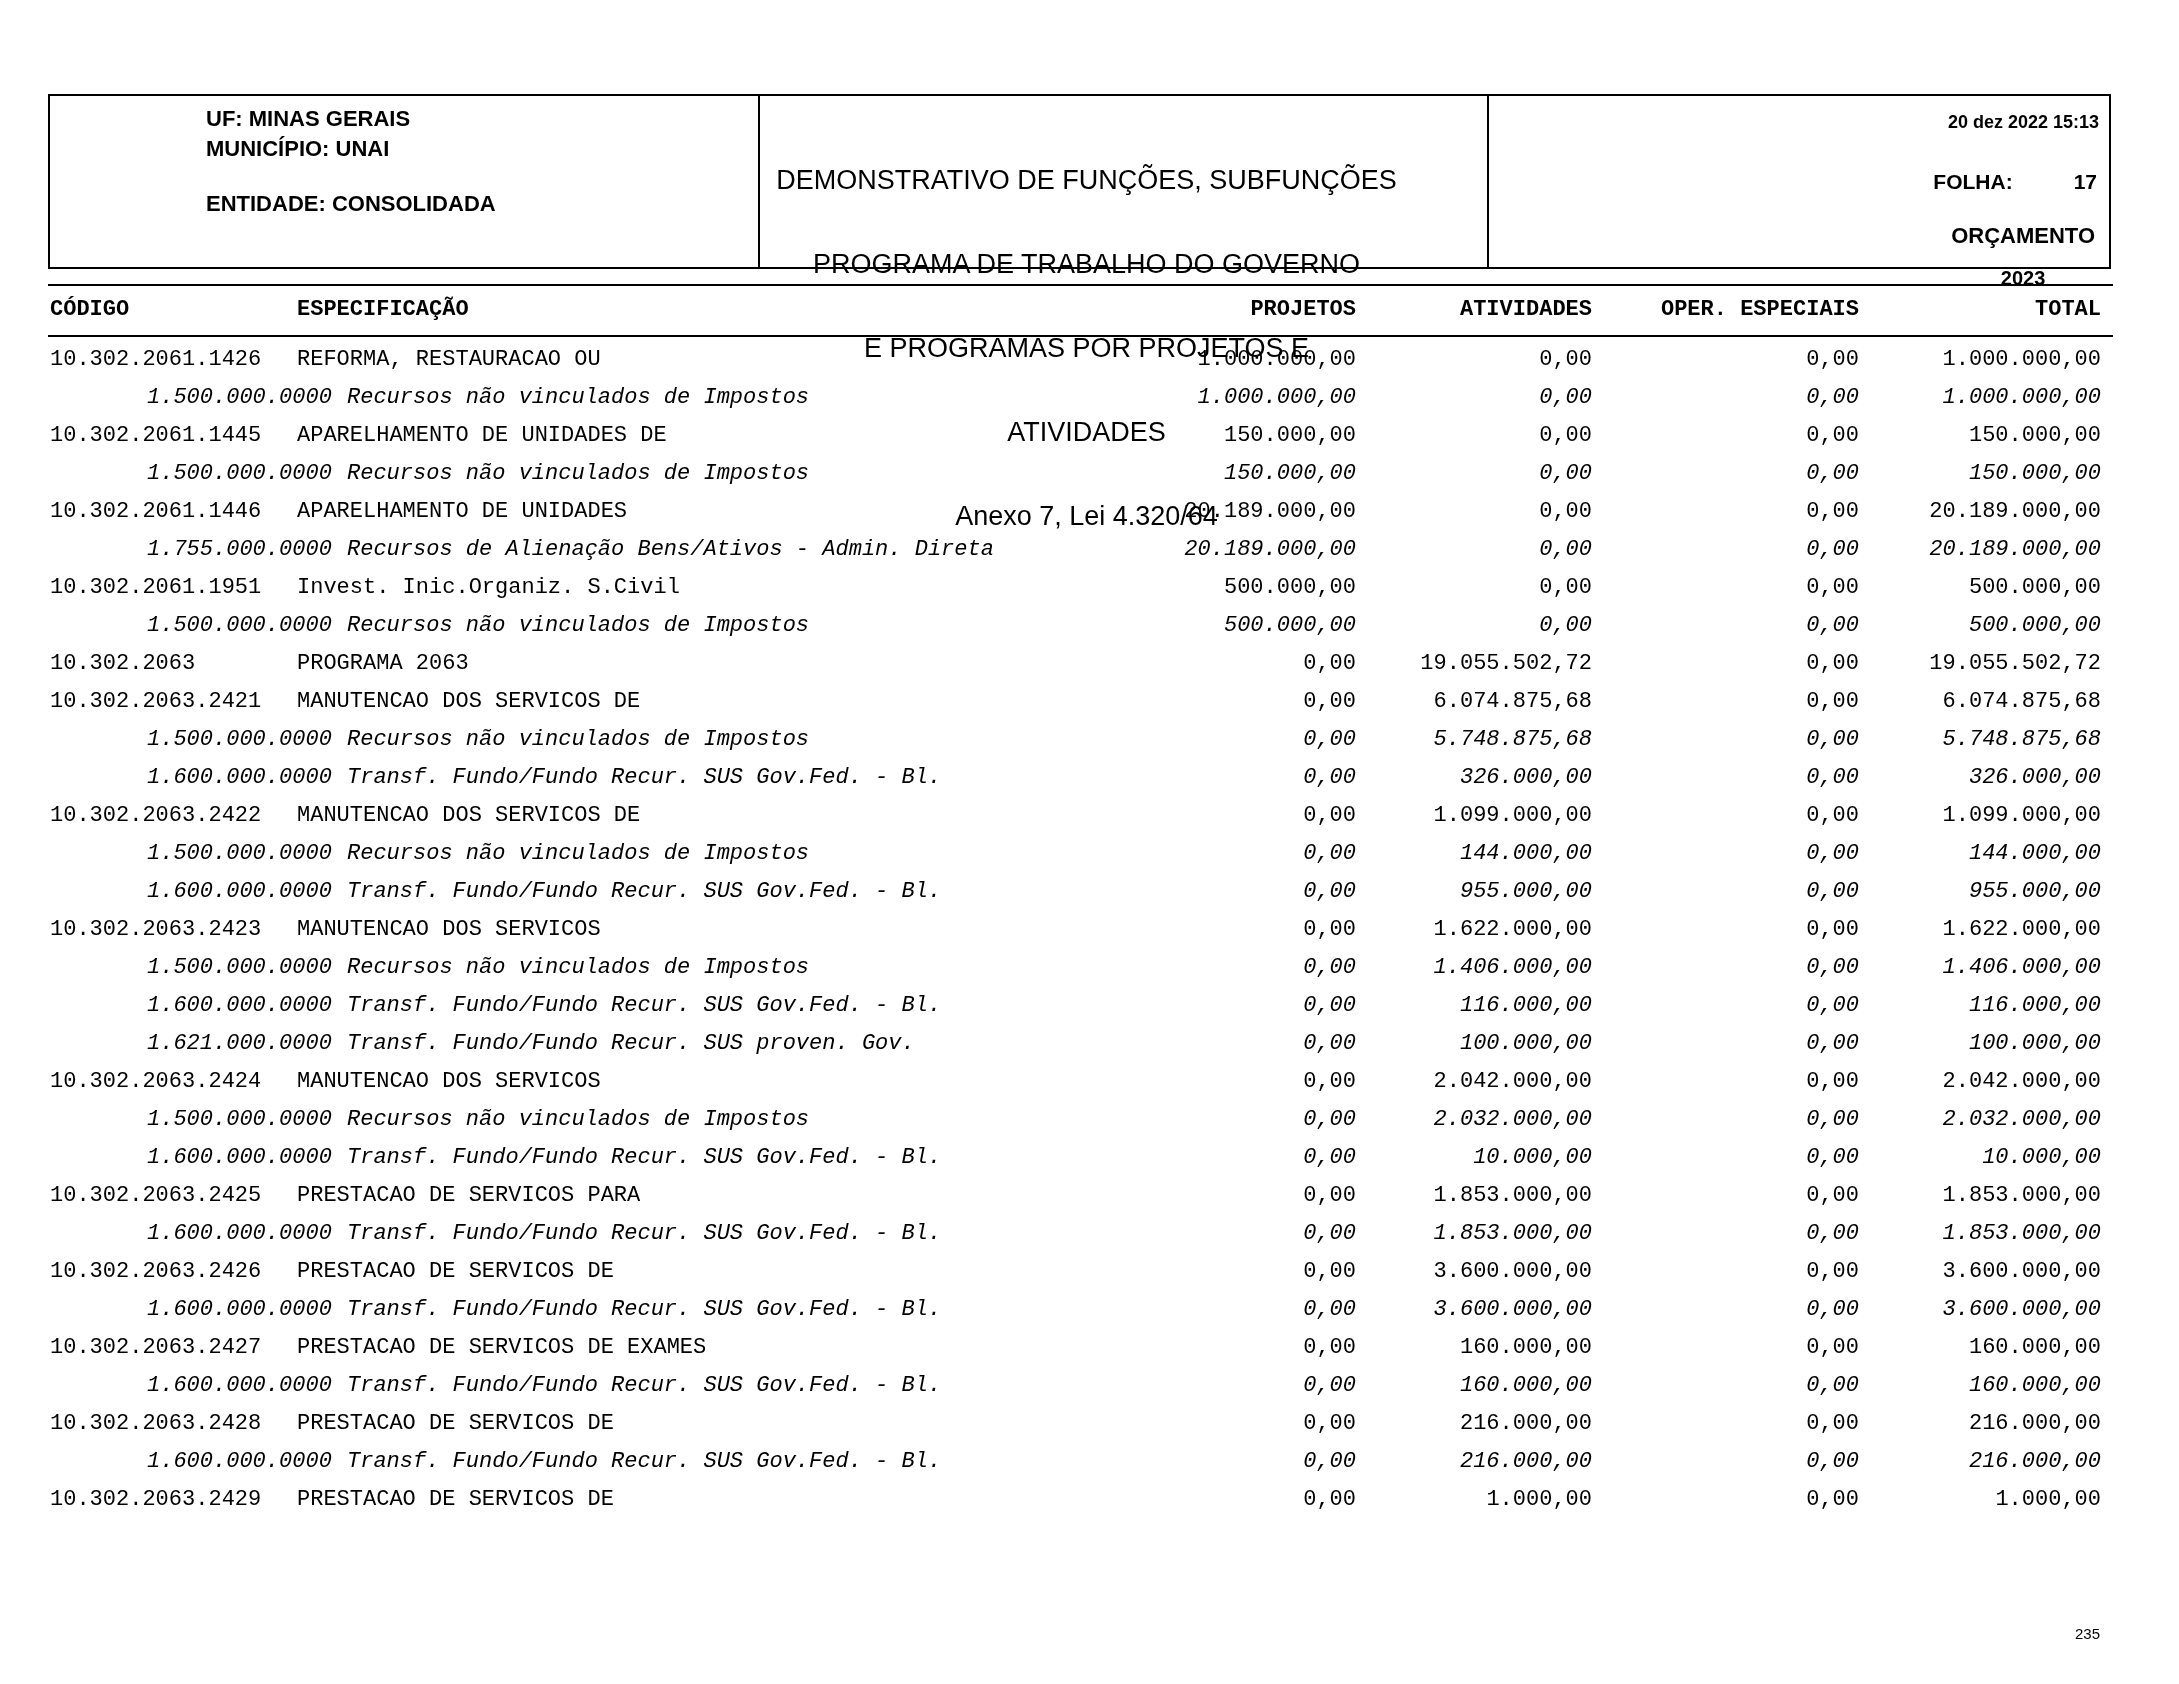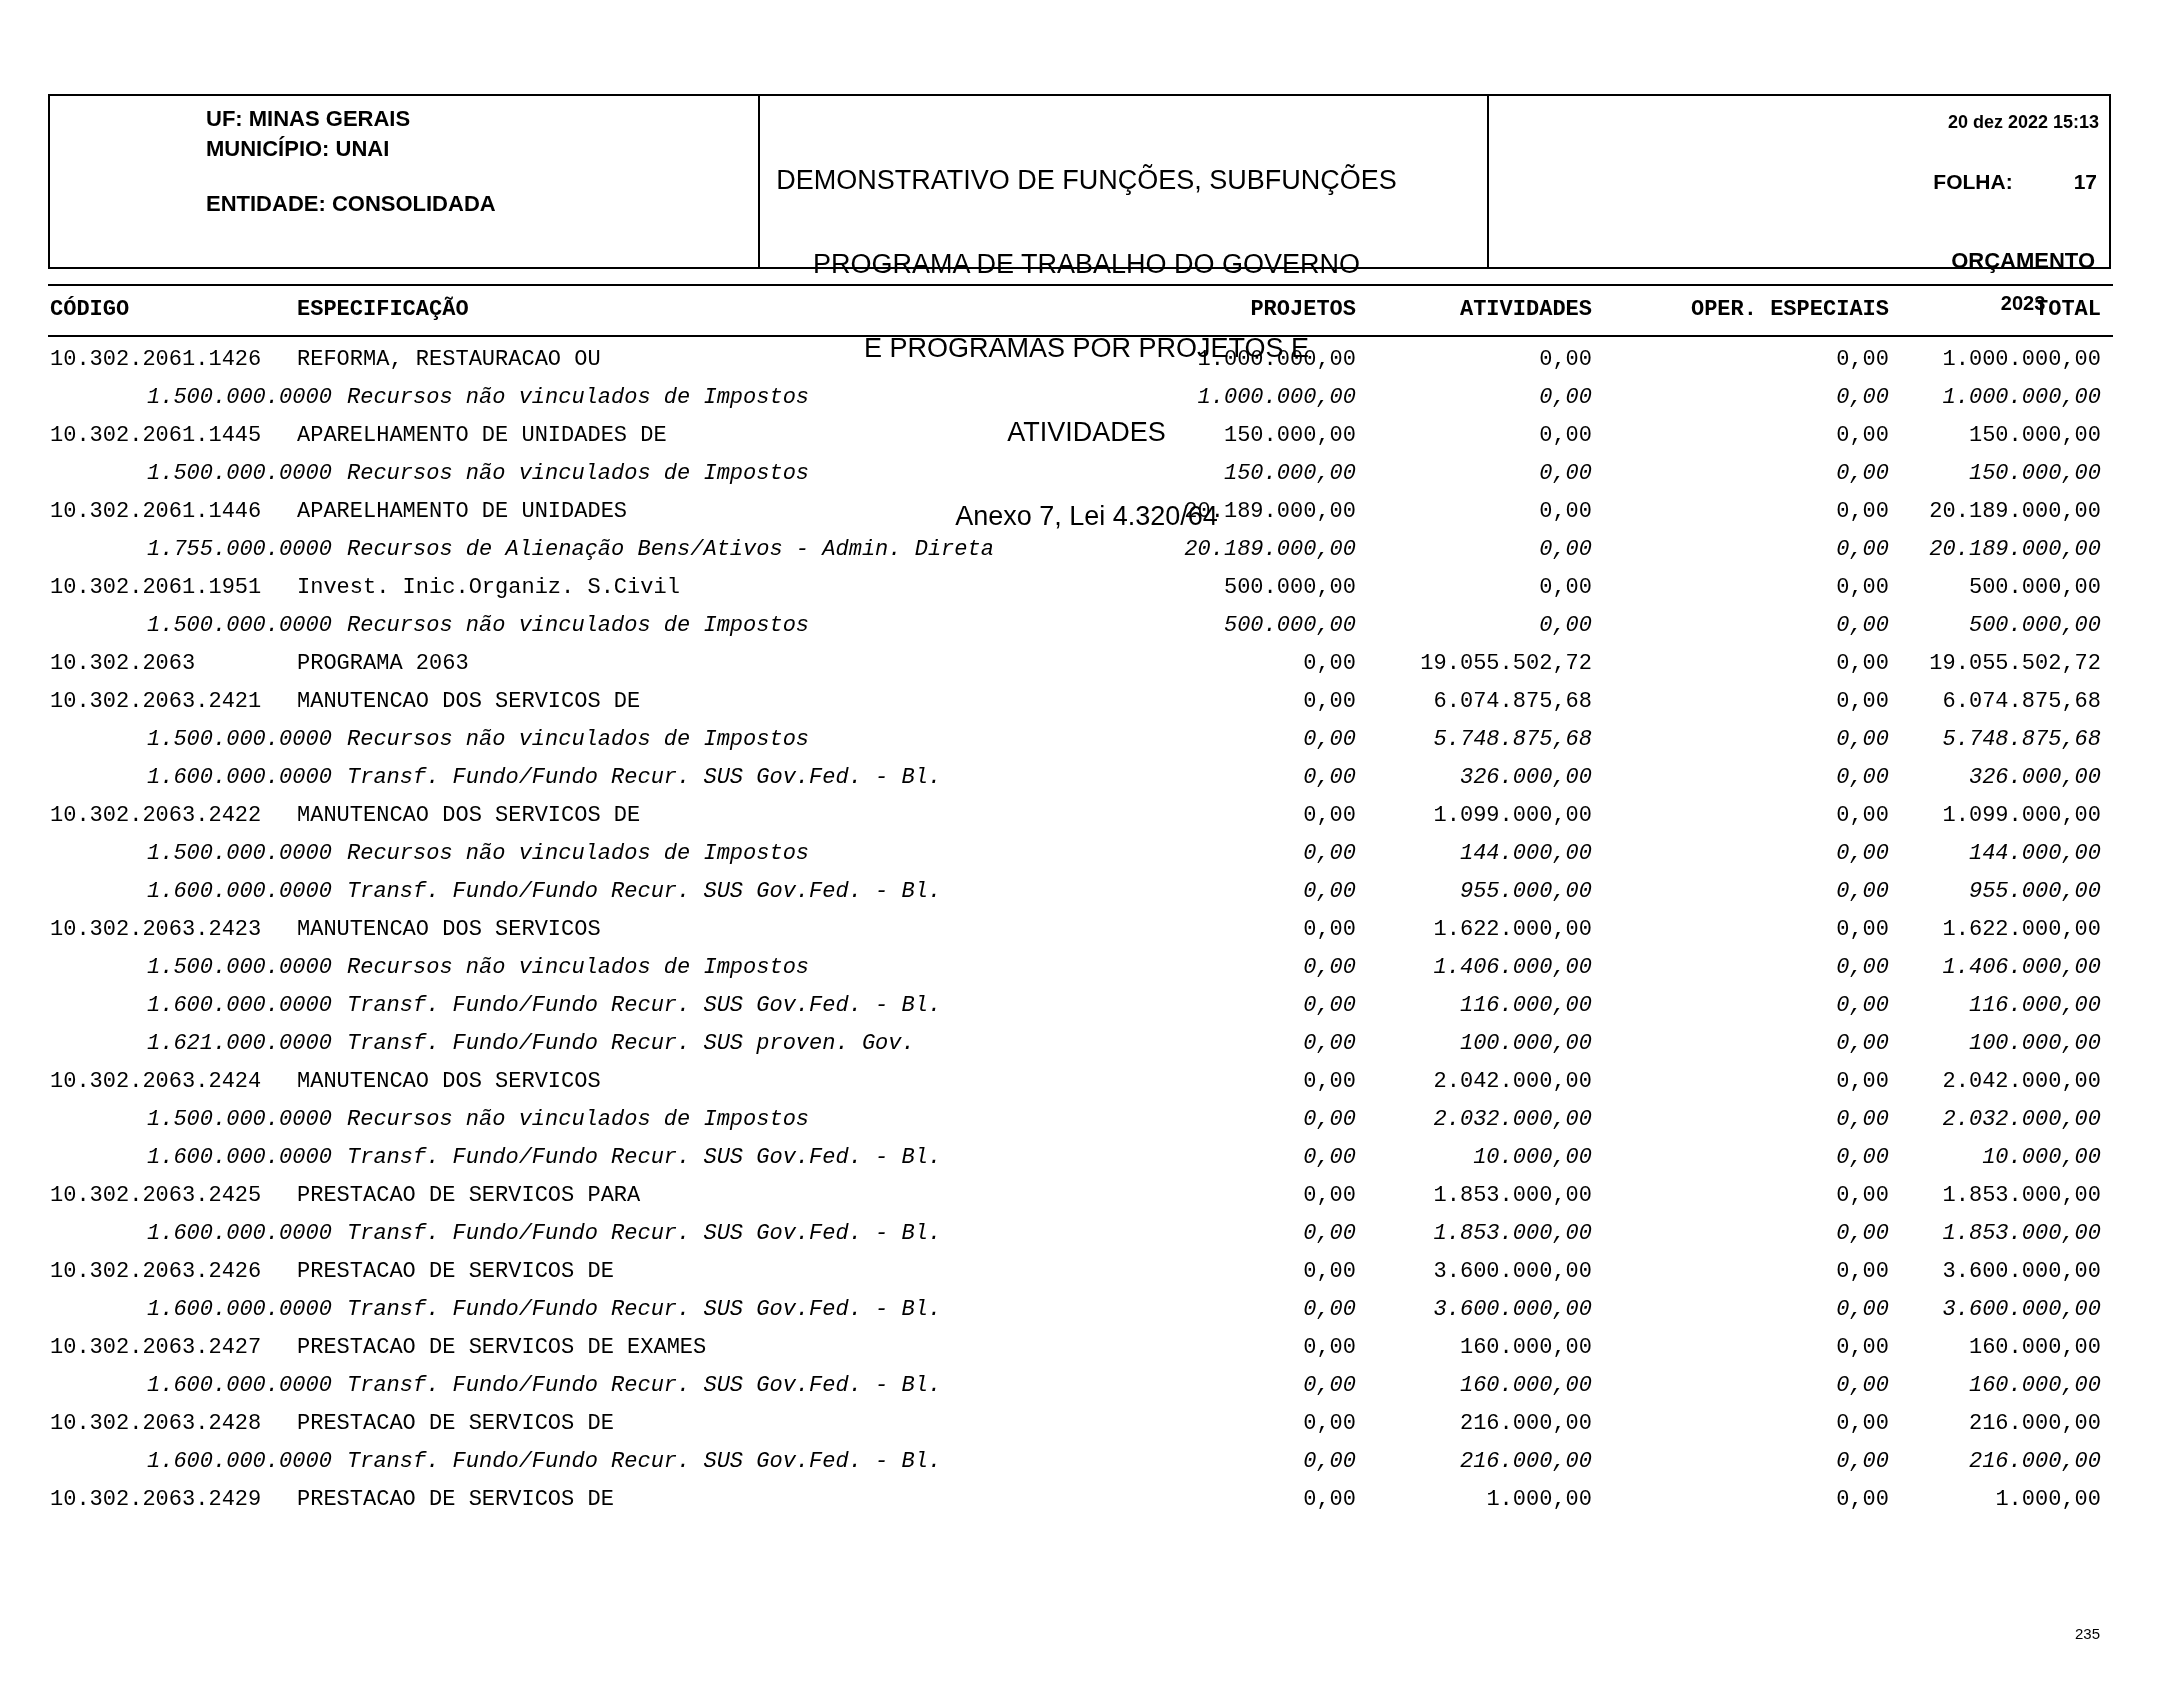--- a/index.html
+++ b/index.html
@@ -24,36 +24,36 @@
   .hleft.mun{top:40px;}
   .hleft.ent{top:95px;}
   .title-block{
     position:absolute;left:710px;top:14px;width:653px;
     text-align:center;font-size:27px;line-height:28px;white-space:pre;
   }
   .hright-date{position:absolute;right:10px;top:16px;font-weight:bold;font-size:18px;white-space:pre;}
   .hright-folha{position:absolute;right:12px;top:50px;font-weight:bold;font-size:21px;white-space:pre;}
   .hright-folha .fv{display:inline-block;margin-left:61px;}
   .hright-orc{position:absolute;right:14px;top:127px;font-weight:bold;text-align:center;}
-  .hright-orc .ol{font-size:22px;line-height:26px;margin-top:25px;}
+  .hright-orc .ol{font-size:22px;line-height:26px;}
   .hright-orc .oy{font-size:20px;line-height:26px;margin-top:16px;}
   
   .rule{position:absolute;left:48px;width:2065px;height:2px;background:#000000;}
   .rule.r1{top:284px;}
   .rule.r2{top:335px;}
   
   .mono{font-family:"Liberation Mono", monospace;font-size:22px;}
   .thead{position:absolute;left:0;top:297px;width:2179px;height:30px;font-weight:bold;}
   .cell{position:absolute;white-space:pre;}
   .c-code{left:50px;}
   .c-spec{left:297px;}
   .num{text-align:right;width:297px;}
   .n-proj{left:1059px;}
   .n-ativ{left:1295px;}
-  .n-oper{left:1562px;padding-left:30px;}
+  .n-oper{left:1562px;}
   .n-total{left:1804px;text-align:right;}
   .tbody{position:absolute;left:0;top:342px;width:2179px;}
   .row{position:relative;height:38px;}
   .row .cell{top:5px;}
   .row.resource .c-code{left:147px;font-style:italic;}
   .row.resource .c-spec{left:347px;font-style:italic;}
   .row.resource .num{font-style:italic;}
   
   .page-num{position:absolute;right:79px;top:1625px;font-size:15px;}
 </style>

